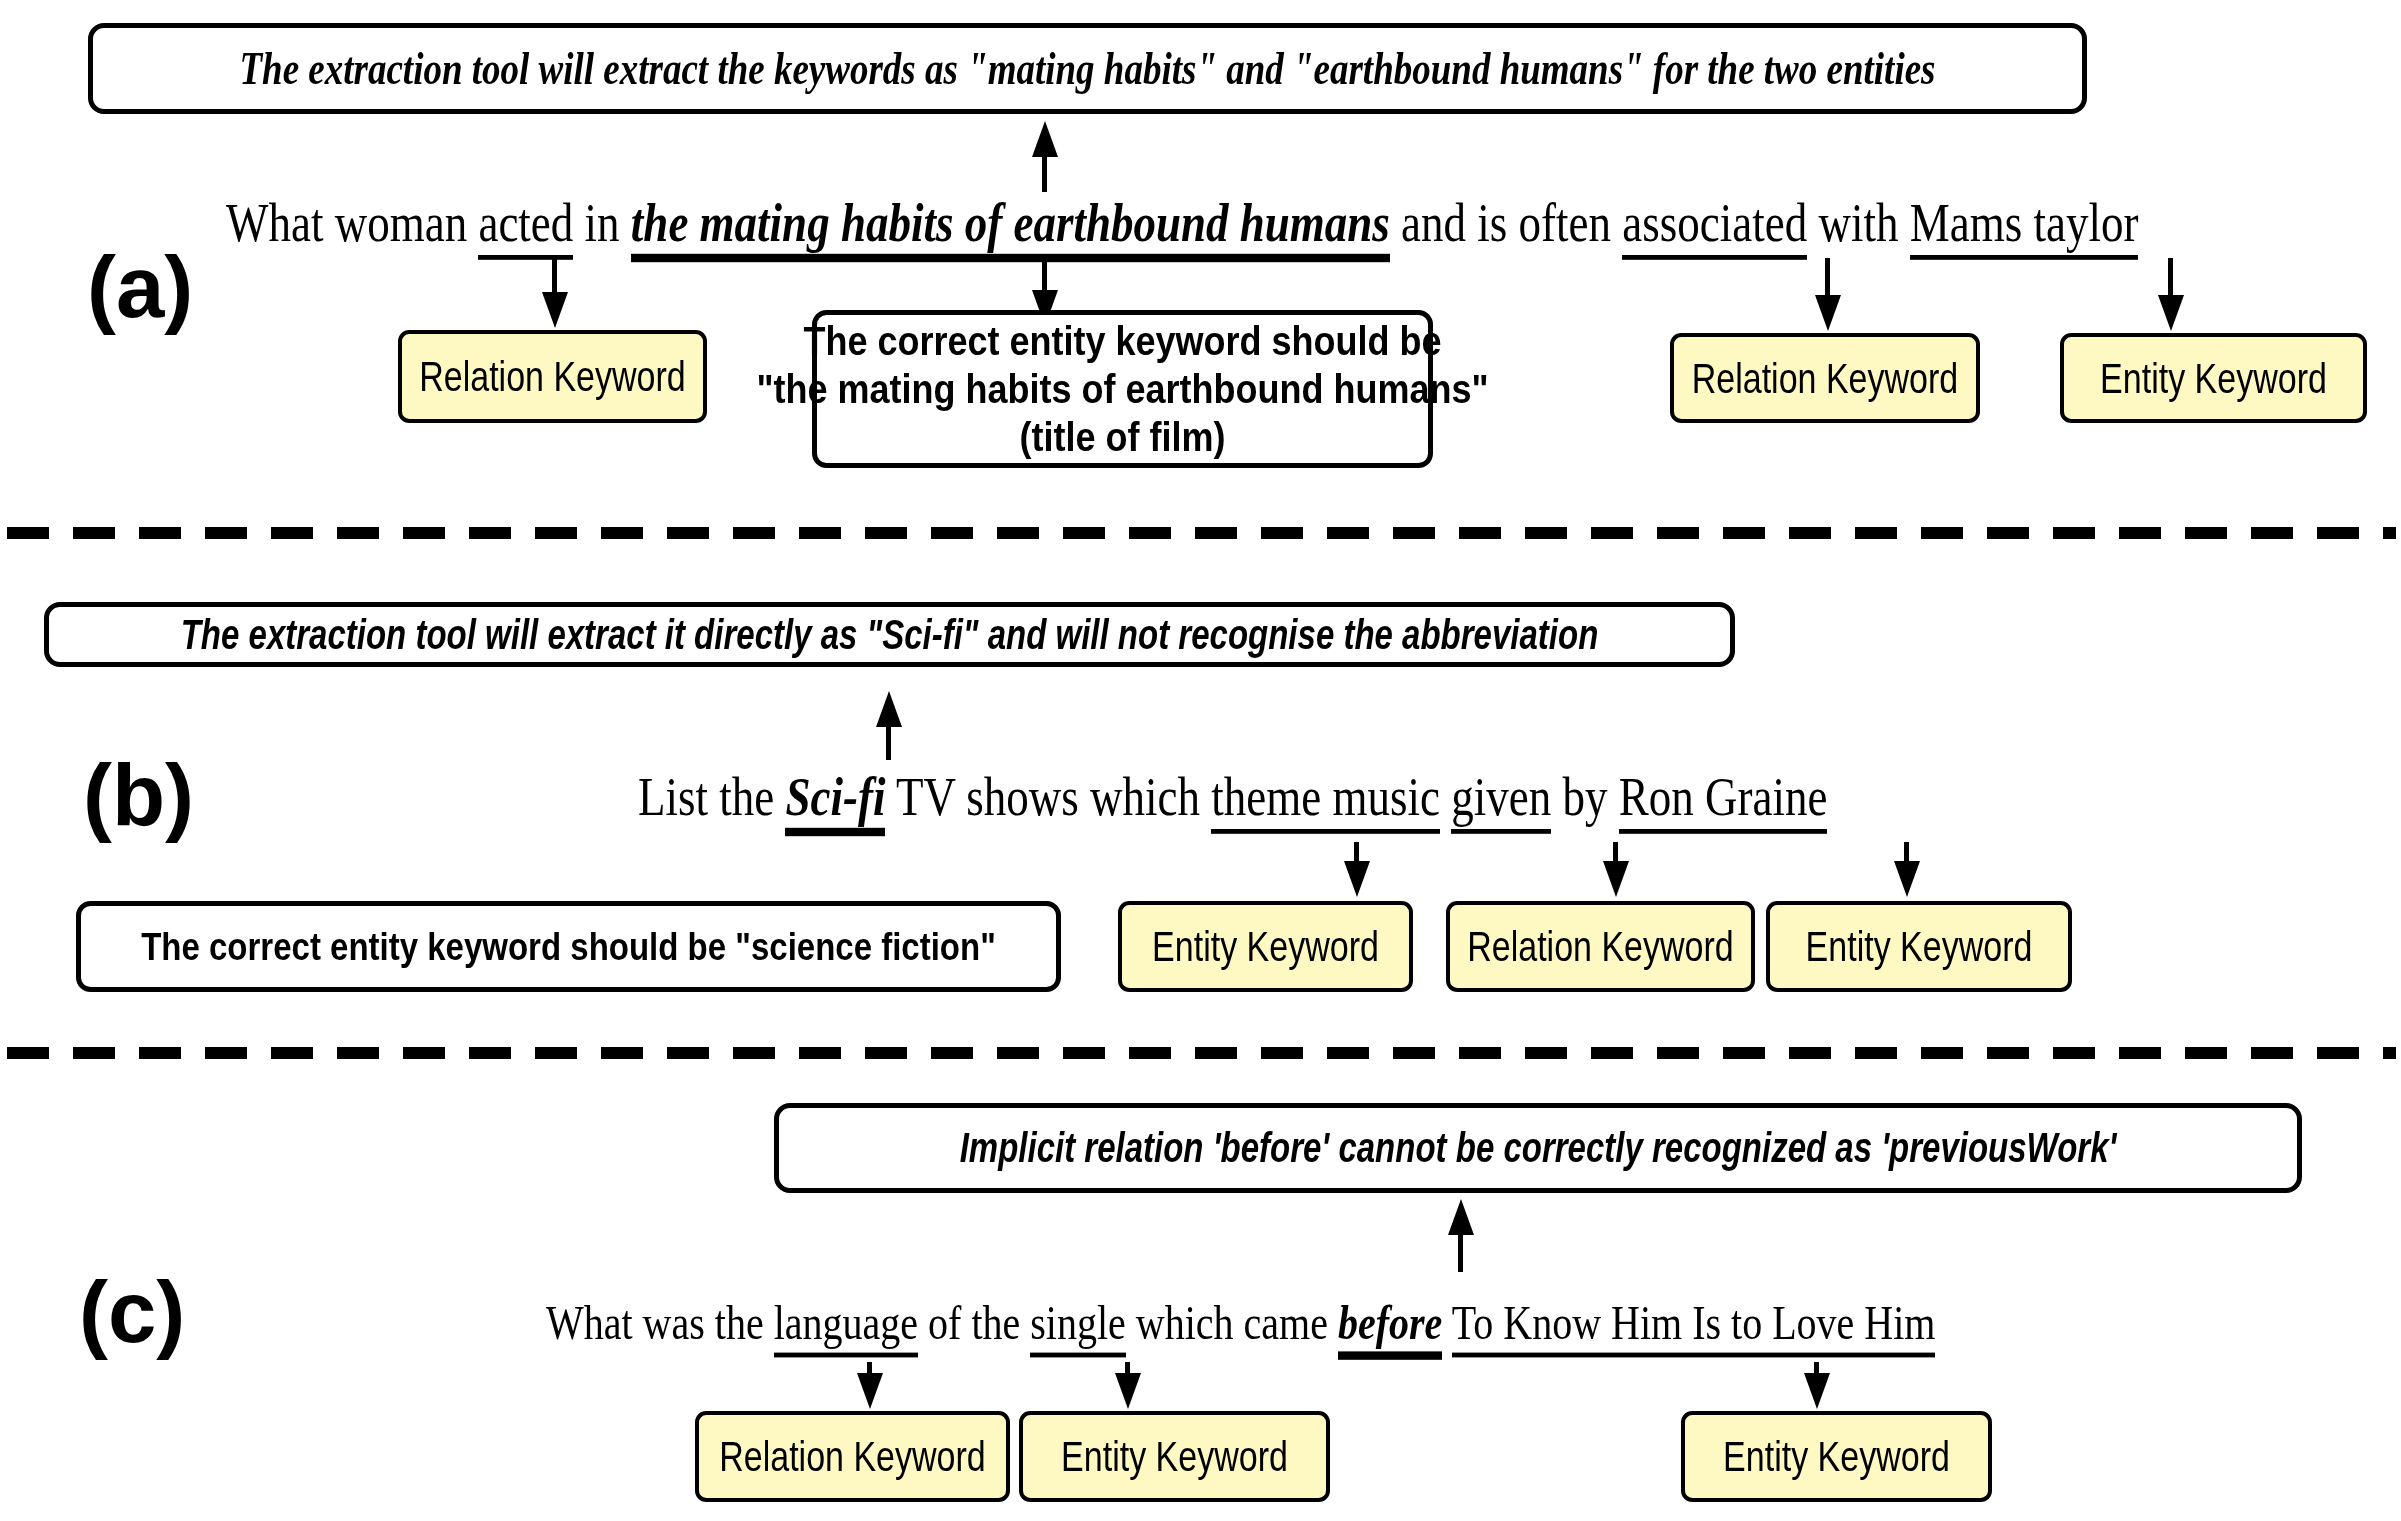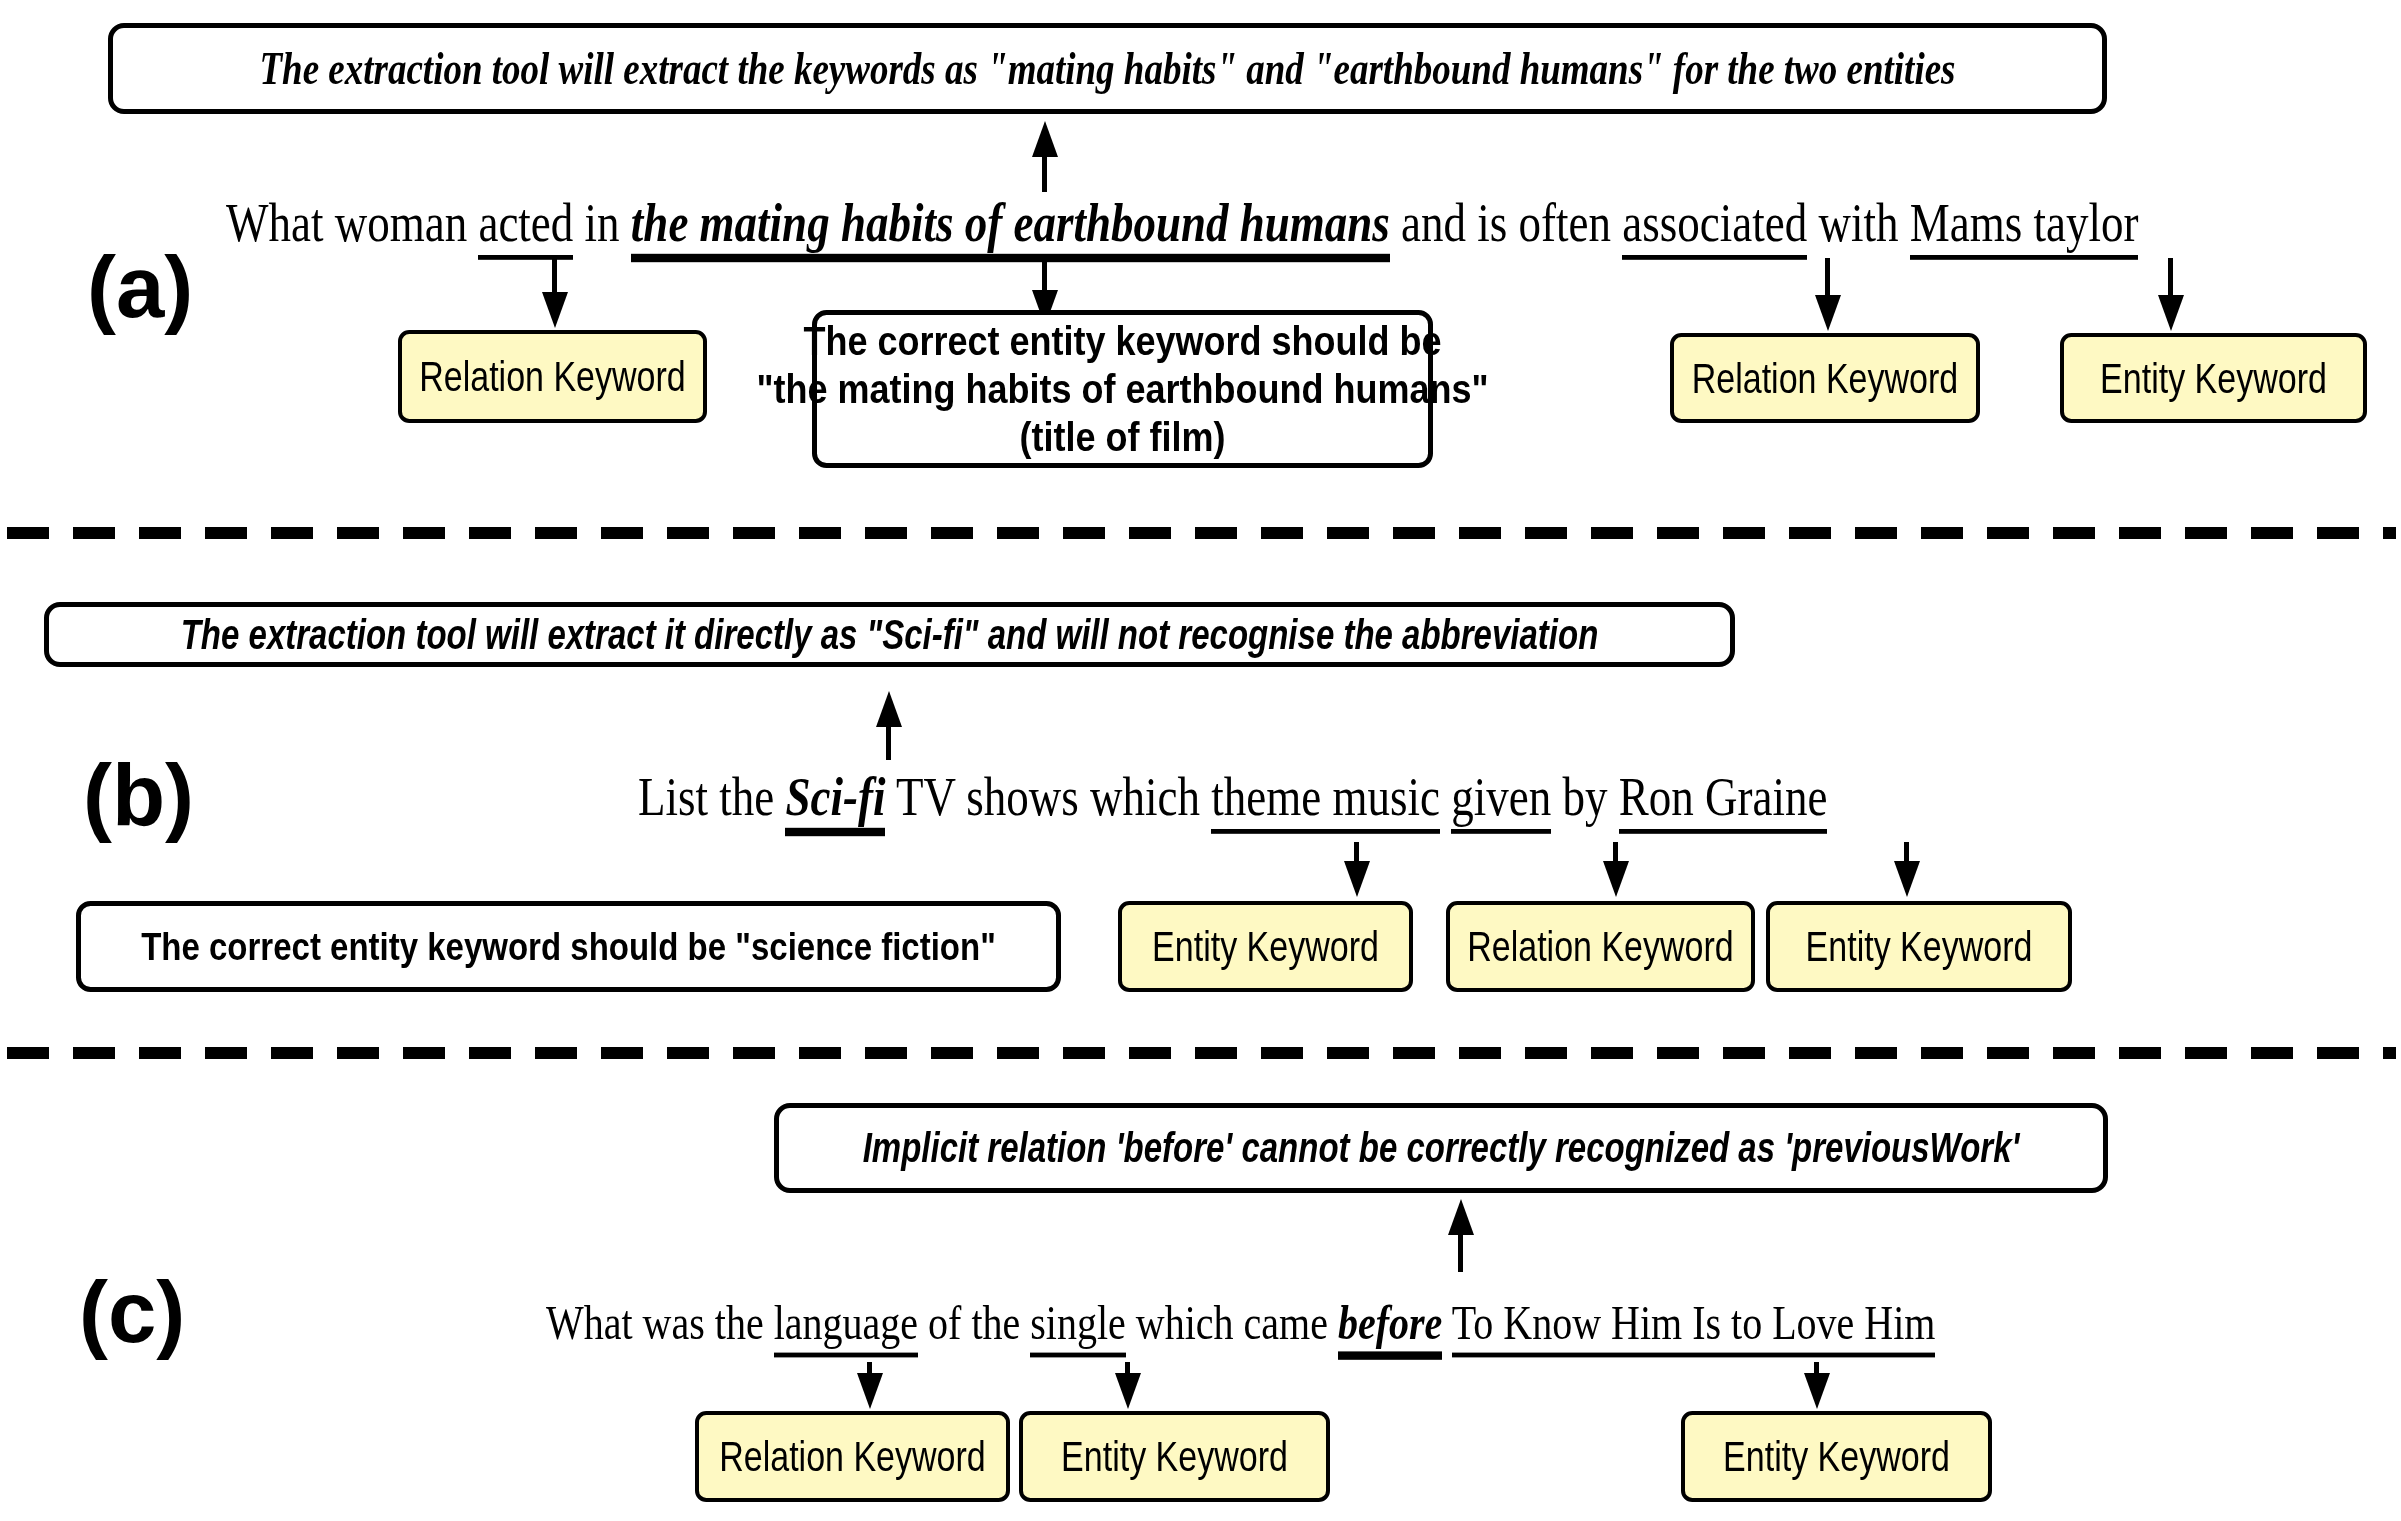--- a/index.html
+++ b/index.html
@@ -46,21 +46,21 @@
        border-bottom:36px solid #000;}
   .tri-down{width:0;height:0;border-left:13px solid transparent;border-right:13px solid transparent;
        border-top:36px solid #000;}
 
   
   .dashed{height:12px;background-image:repeating-linear-gradient(to right,#000 0 42px,transparent 42px 66px);}
 </style>
 </head>
 <body>
 
-<div class="abs callout-box" style="left:108px;top:23.4px;width:1999px;height:91px;">
+<div class="abs callout-box" style="left:88px;top:23.4px;width:1999px;height:91px;">
   <span class="callout-serif">The extraction tool will extract the keywords as "mating habits" and "earthbound humans" for the two entities</span>
 </div>
 
 <div class="arrow" style="left:1031px;top:121px;height:71px;">
   <div class="tri-up"></div>
   <div class="shaft"></div>
 </div>
 
 <div class="abs sentence" style="left:226px;top:189px;">
   <span>What woman </span><span class="u">acted</span><span> in </span><span class="biu">the mating habits of earthbound humans</span><span> and is often </span><span class="u">associated</span><span> with </span><span class="u">Mams taylor</span>
@@ -140,21 +140,21 @@
 </div>
 <div class="abs kw-box" style="left:1446px;top:901px;width:309px;height:91px;">
   <span class="kw-label">Relation Keyword</span>
 </div>
 <div class="abs kw-box" style="left:1766px;top:901px;width:306px;height:91px;">
   <span class="kw-label">Entity Keyword</span>
 </div>
 
 <div class="abs dashed" style="left:6.5px;top:1047px;width:2389px;"></div>
 
-<div class="abs callout-box" style="left:774px;top:1103px;width:1334px;height:90px;">
+<div class="abs callout-box" style="left:774px;top:1103px;width:1528px;height:90px;">
   <span class="callout-sans">Implicit relation 'before' cannot be correctly recognized as 'previousWork'</span>
 </div>
 
 <div class="arrow" style="left:1447px;top:1199px;height:73px;">
   <div class="tri-up"></div>
   <div class="shaft"></div>
 </div>
 
 <div class="abs panel-label" style="left:79px;top:1267px;">(c)</div>
 

